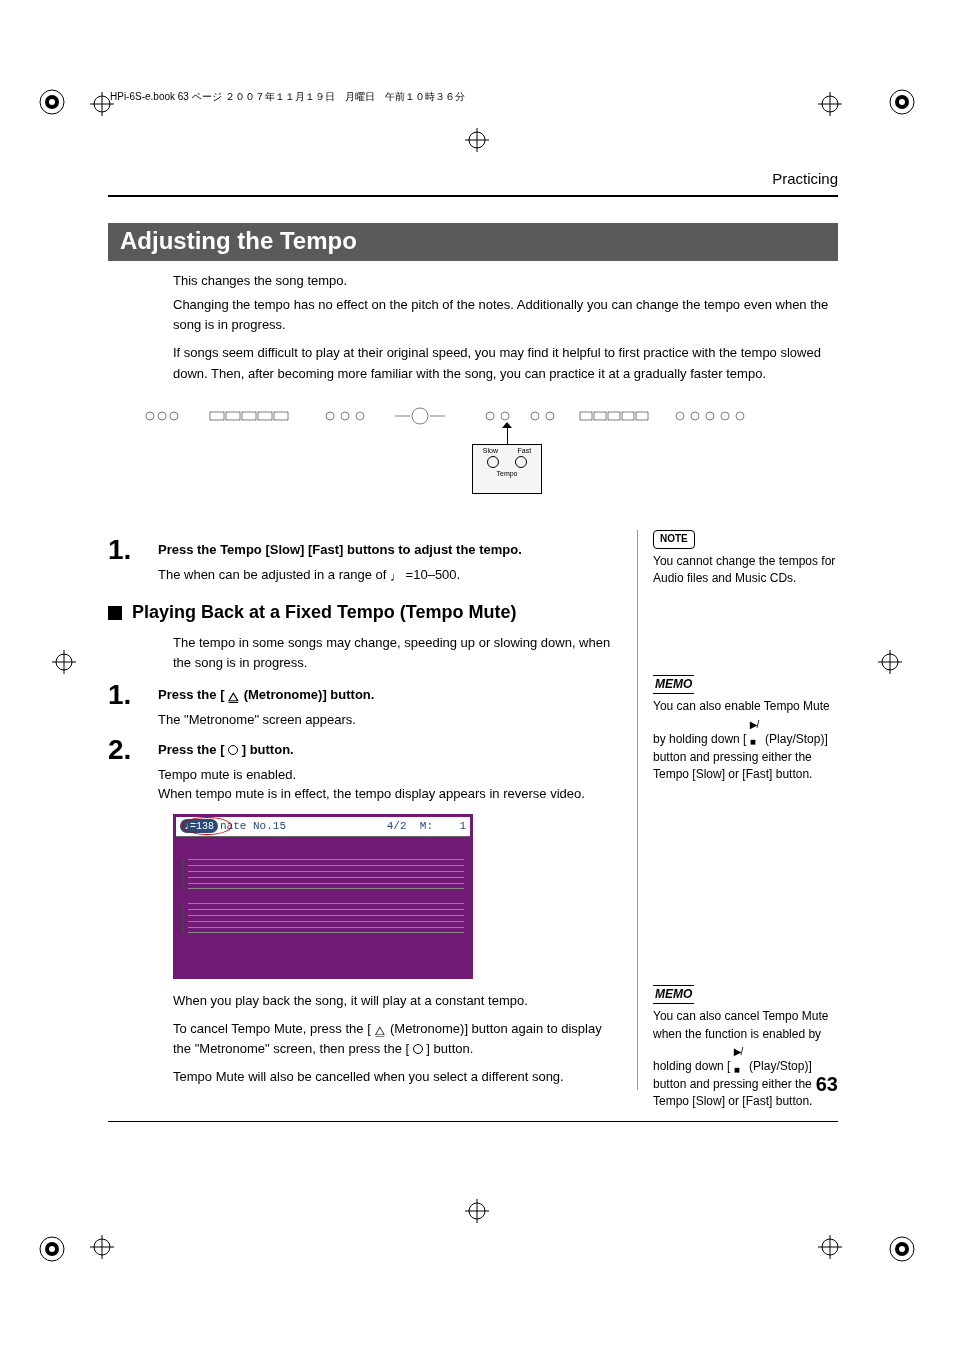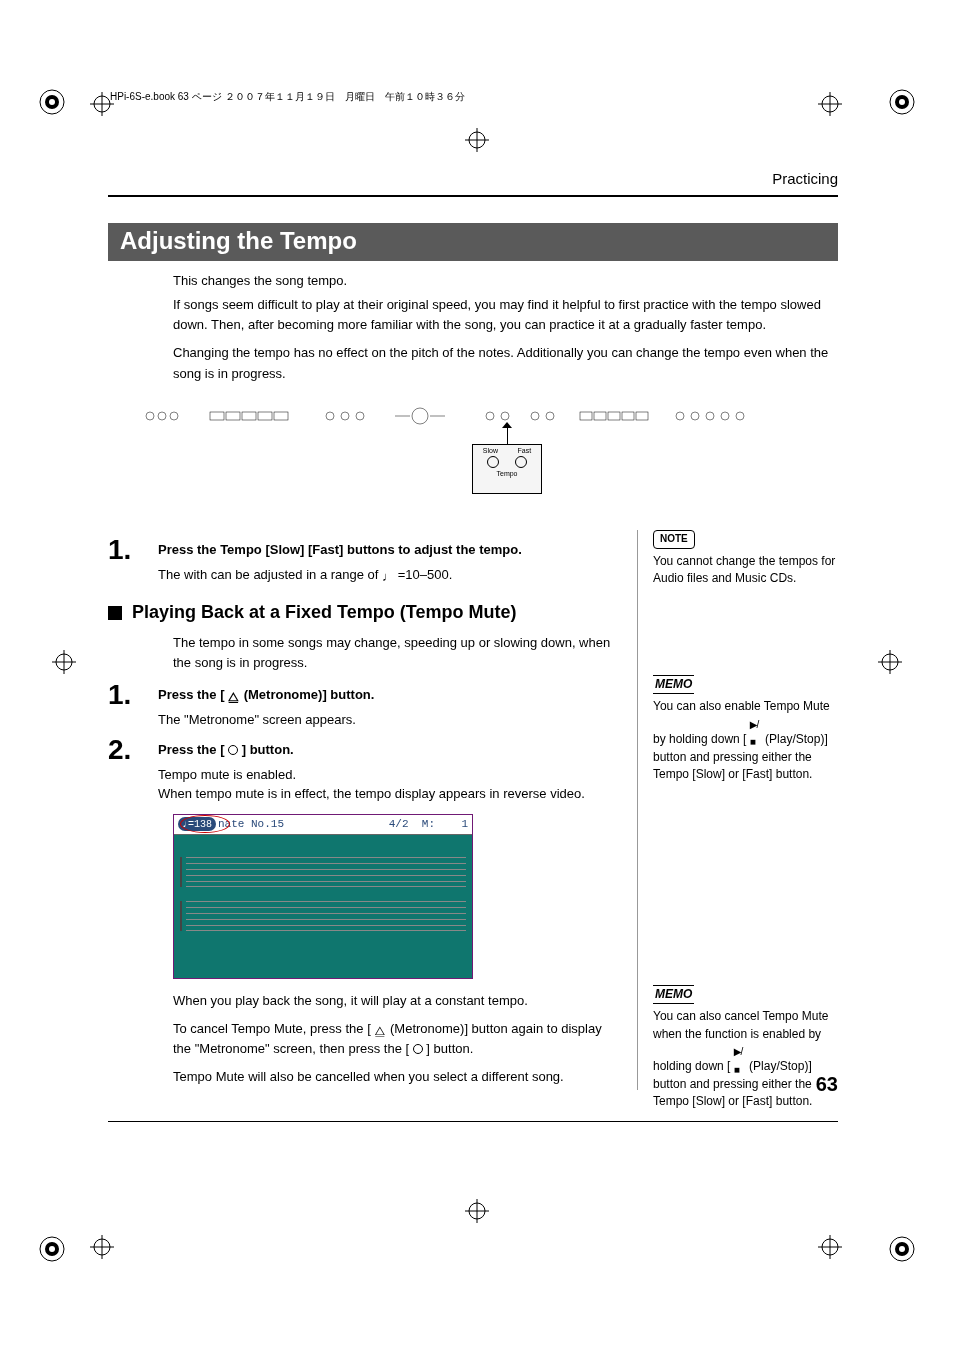--- a/index.html
+++ b/index.html
@@ -178,22 +178,22 @@
     right: 200px;
     width:1px;
     height: 560px;
     background:#999;
   }
 
   .screen-shot {
     margin: 10px 0 12px 65px;
     width: 300px;
     height: 165px;
-    border:1px solid #701a75;
-    background:#0f766e;
+    border:3px solid #701a75;
+    background:#701a75;
     position:relative;
   }
   .screen-header {
     height:20px;
     background:#fff;
     border-bottom:1px solid #666;
     display:flex;
     align-items:center;
     font-family: "Courier New", monospace;
     font-size:11px;
@@ -322,22 +322,22 @@
 <div class="header-line">HPi-6S-e.book  63 ページ  ２００７年１１月１９日　月曜日　午前１０時３６分</div>
 
 <div class="page">
 
   <div class="section-label">Practicing</div>
   <div class="top-rule"></div>
 
   <div class="title-bar">Adjusting the Tempo</div>
 
   <div class="body-text">This changes the song tempo.</div>
+  <div class="body-block">Changing the tempo has no effect on the pitch of the notes. Additionally you can change the tempo even when the song is in progress.</div>
   <div class="body-block">If songs seem difficult to play at their original speed, you may find it helpful to first practice with the tempo slowed down. Then, after becoming more familiar with the song, you can practice it at a gradually faster tempo.</div>
-  <div class="body-block">Changing the tempo has no effect on the pitch of the notes. Additionally you can change the tempo even when the song is in progress.</div>
 
   <div class="panel-diagram">
     <svg class="panel-top" viewBox="0 0 700 28">
       <g stroke="#000" stroke-width="0.5" fill="none">
         <circle cx="10" cy="14" r="4"></circle>
           <circle cx="22" cy="14" r="4"></circle>
           <circle cx="34" cy="14" r="4"></circle>
         <rect x="70" y="10" width="14" height="8"></rect>
           <rect x="86" y="10" width="14" height="8"></rect>
           <rect x="102" y="10" width="14" height="8"></rect>
@@ -377,21 +377,21 @@
         </div>
       <div style="margin-top:2px;">Tempo</div>
     </div>
   </div>
 
   <div class="step-row">
     <div class="step-num">1.</div>
     <div class="step-content">
       <div class="step-title">Press the Tempo [Slow] [Fast] buttons to adjust the tempo.</div>
       <div class="step-body">
-        <span>The with can be adjusted in a range of </span><span class="inline-icon eighth-note"></span><span> =10–500.</span>
+        <span>The when can be adjusted in a range of </span><span class="inline-icon eighth-note"></span><span> =10–500.</span>
       </div>
     </div>
   </div>
 
   <div class="sub-heading">
     <span class="square"></span>
     <span>Playing Back at a Fixed Tempo (Tempo Mute)</span>
   </div>
 
   <div class="body-block" style="padding-right:220px;">The tempo in some songs may change, speeding up or slowing down, when the song is in progress.</div>

